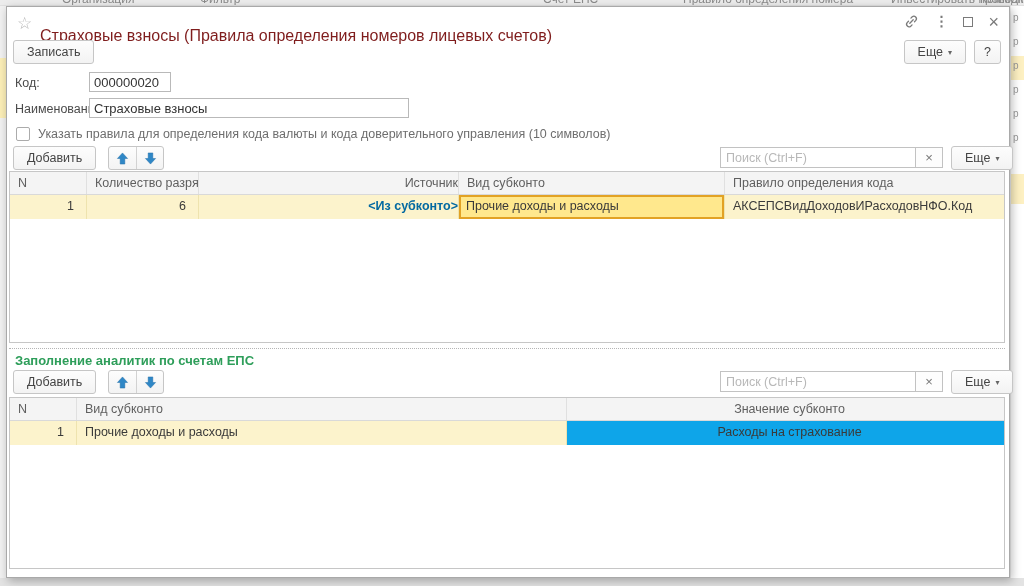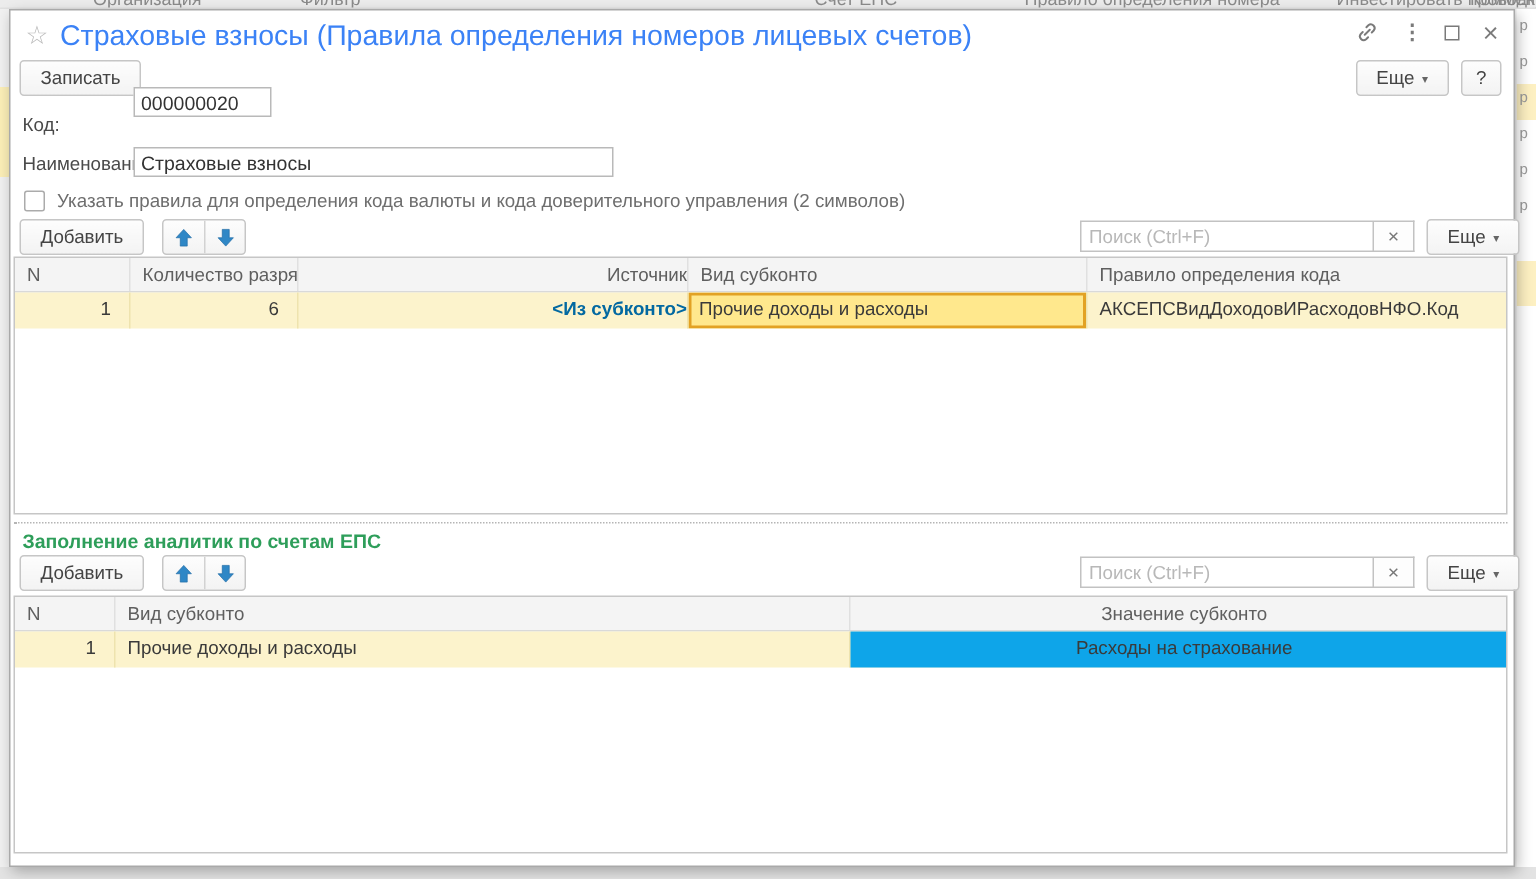--- a/index.html
+++ b/index.html
@@ -14,21 +14,21 @@
   .bg-rightstrip { position:absolute; left:1011px; top:6px; width:13px; height:572px; background:#ffffff; overflow:hidden; }
   .bg-rightstrip .frag { position:absolute; left:2px; font-size:10px; color:#9a9a9a; }
   .bg-rightstrip .ystripe1 { position:absolute; left:0; top:50px; width:13px; height:24px; background:#fdf0c2; }
   .bg-rightstrip .ystripe2 { position:absolute; left:0; top:168px; width:13px; height:30px; background:#fdf0c2; }
   .bg-bottomstrip { position:absolute; left:0; top:578px; width:1024px; height:8px; background:#e3e3e3; }
 
   
   .dialog { position:absolute; left:6px; top:6px; width:1004px; height:572px; background:#fff; border:1px solid #a9a9a9; box-shadow:2px 3px 9px rgba(0,0,0,.28); }
 
   .star { position:absolute; left:10px; top:6px; font-size:17px; color:#b9b9b9; cursor:pointer; }
-  .title { position:absolute; left:33px; top:7px; font-size:19px; color:#3b82f6; white-space:nowrap; }
+  .title { position:absolute; left:33px; top:20px; font-size:16px; color:#7f1d1d; white-space:nowrap; }
   .tb-icons { position:absolute; right:10px; top:7px; display:flex; align-items:center; gap:15px; color:#7a7a7a; }
   .tb-icons .kebab { font-size:14px; font-weight:bold; letter-spacing:0; line-height:15px; }
   .tb-icons .maxbox { width:10px; height:10px; border:1.5px solid #7a7a7a; }
   .tb-icons .closex { font-size:18px; line-height:14px; }
 
   .btn { display:inline-flex; align-items:center; justify-content:center; height:24px; padding:0 13px; background:linear-gradient(#fdfdfd,#f3f3f3); border:1px solid #c6c6c6; border-radius:3px; color:#444; font-size:12.5px; cursor:pointer; white-space:nowrap; }
   .btn-primary { background:linear-gradient(#ffe152,#fed200); border:1px solid #dcb400; color:#3a3500; font-weight:bold; }
   .btn .dd { font-size:8px; color:#666; margin-left:5px; }
 
   .cmdbar { position:absolute; left:6px; top:33px; display:flex; gap:8px; }
@@ -120,26 +120,26 @@
   </div>
   <div class="cmdbar-right">
     <button class="btn">
         <span>Еще</span>
         <span class="dd">▾</span>
       </button>
     <button class="btn q-btn">?</button>
   </div>
 
   <label class="fld-label" style="top:69px">Код:</label>
-  <input class="txt" style="left: 82px; top: 51px; width: 92px;" value="000000020">
+  <input class="txt" style="left: 82px; top: 65px; width: 82px;" value="000000020">
   <label class="fld-label" style="top:95px">Наименование:</label>
   <input class="txt" style="left: 82px; top: 91px; width: 320px;" value="Страховые взносы">
 
   <span class="chk-box"></span>
-  <span class="chk-label">Указать правила для определения кода валюты и кода доверительного управления (2 символов)</span>
+  <span class="chk-label">Указать правила для определения кода валюты и кода доверительного управления (10 символов)</span>
 
   <div class="toolbar" style="top:139px">
     <button class="btn">Добавить</button>
     <div class="arrow-group">
       <span class="arrow-btn">
           <svg width="13" height="13" viewBox="0 0 14 14">
             <path d="M7 1 L12.5 7 H9.5 V13 H4.5 V7 H1.5 Z" fill="#2f87c6" stroke="#1e6aa5" stroke-width="0.5"></path>
           </svg>
         </span>
       <span class="arrow-btn">

